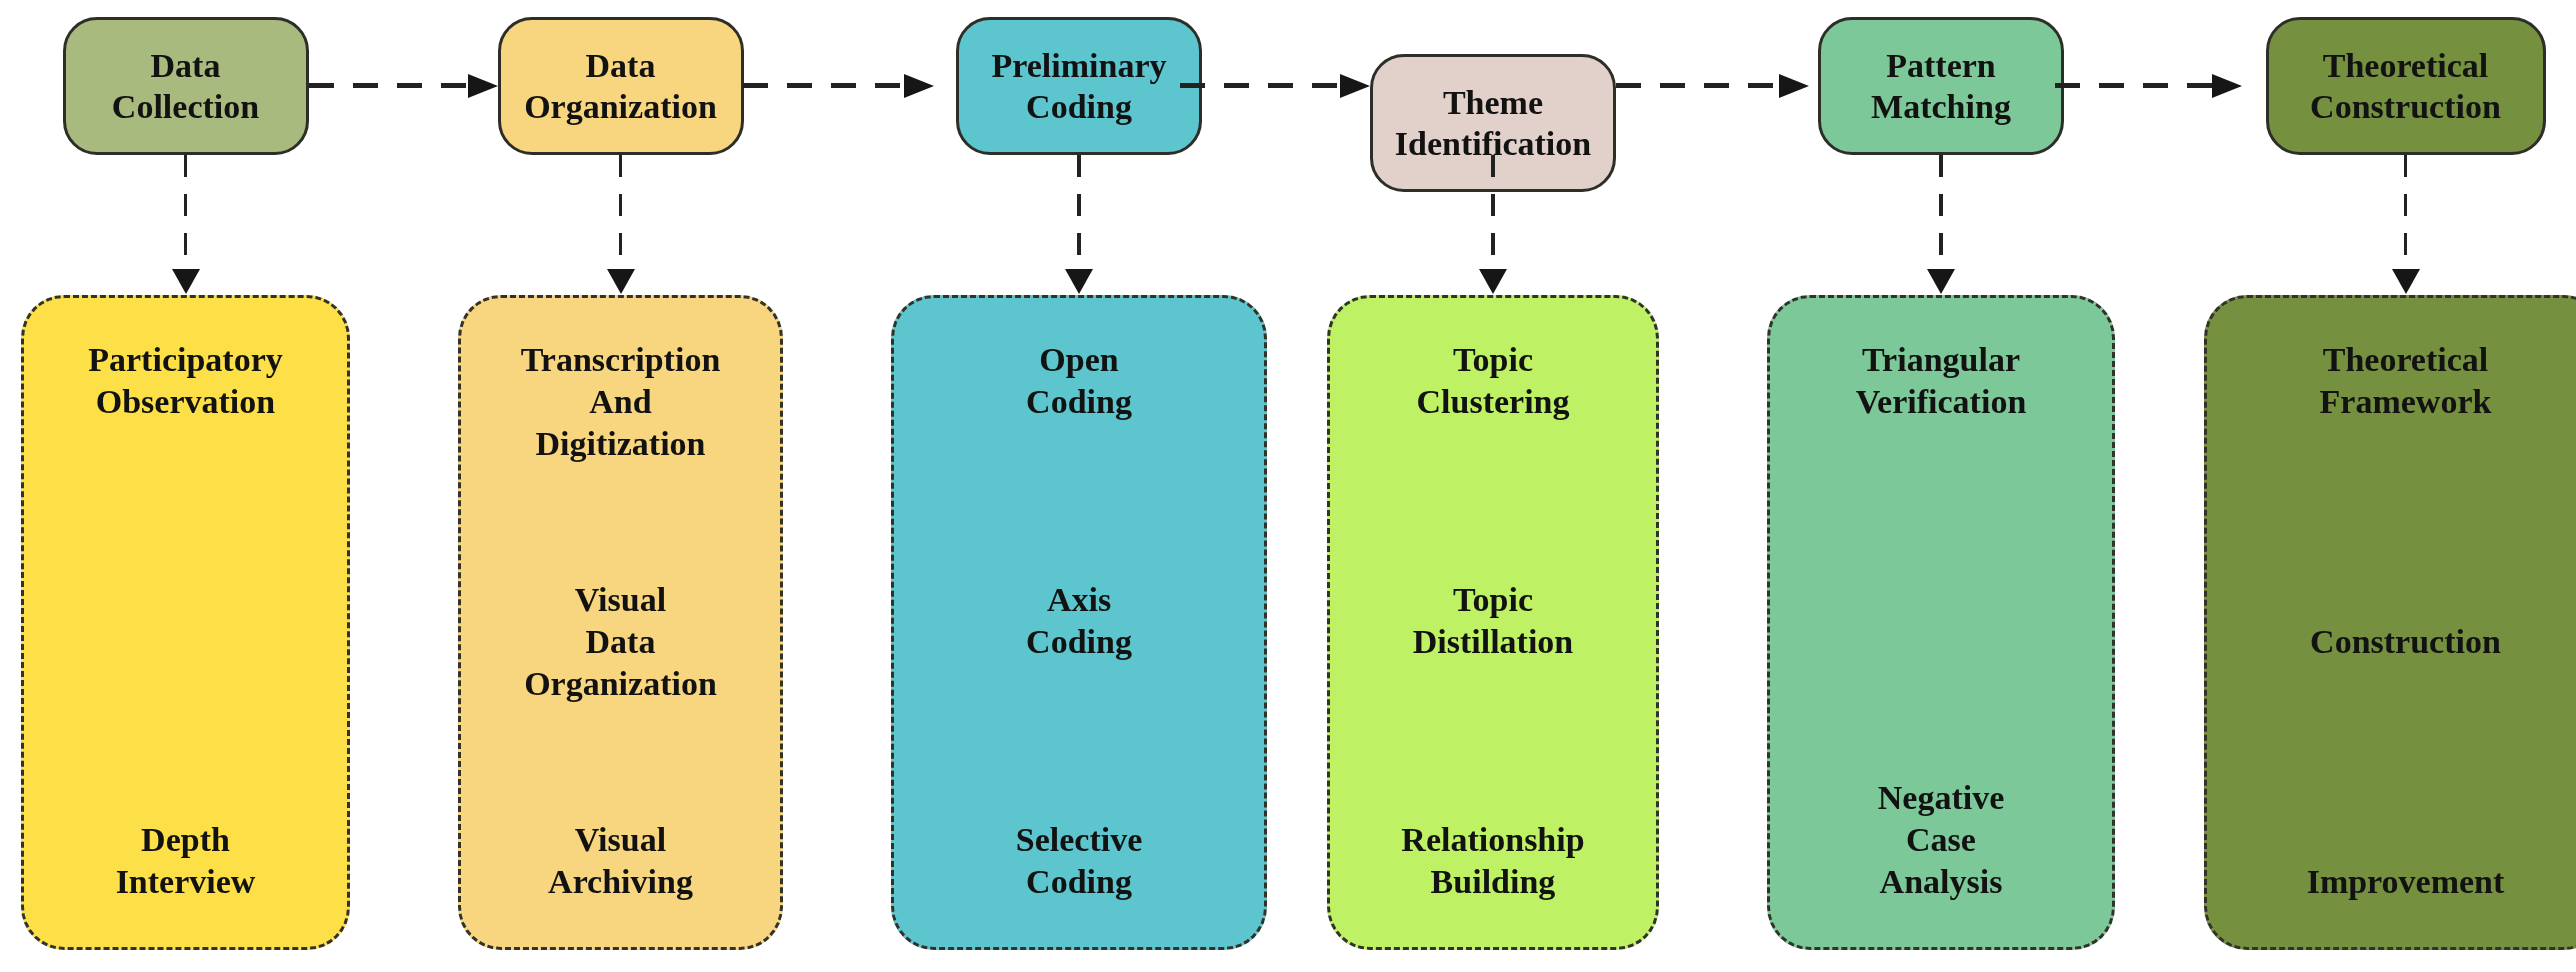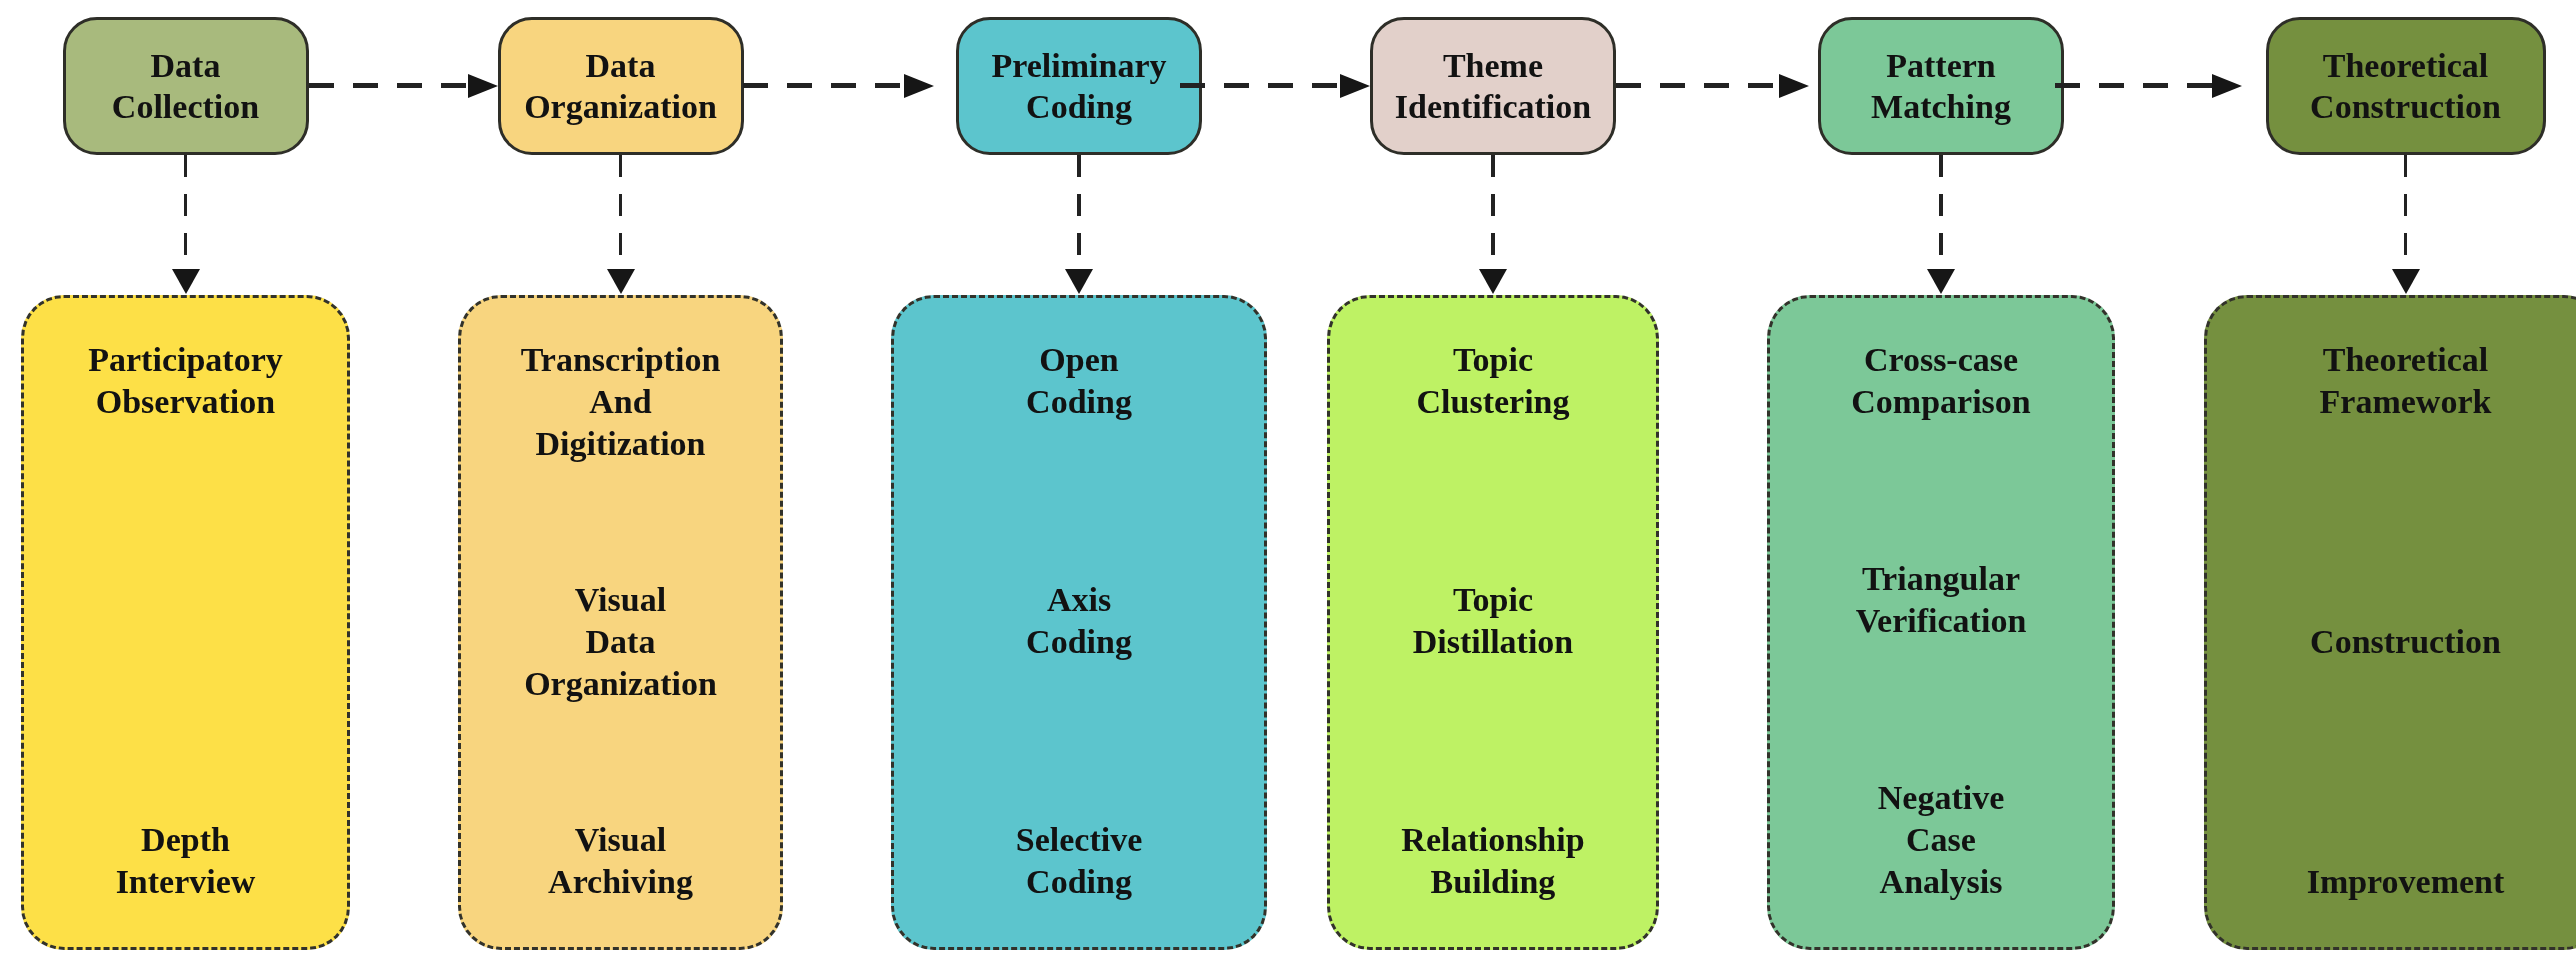--- a/index.html
+++ b/index.html
@@ -162,21 +162,21 @@
       <div class="item">Open
 Coding</div>
       <div class="item">Axis
 Coding</div>
       <div class="item">Selective
 Coding</div>
     </div>
   </div>
 
   <div class="col col4">
-    <div class="head-box" style="background: rgb(226, 208, 202);">Theme
+    <div class="head-box" style="background: rgb(226, 208, 202); margin-top: 37px;">Theme
 Identification</div>
     <div class="v-arrow">
       <div class="v-line"></div>
       <div class="arrow-down"></div>
     </div>
     <div class="detail-box" style="background: #bef264; justify-content: space-between;">
       <div class="item">Topic
 Clustering</div>
       <div class="item">Topic
 Distillation</div>
@@ -186,22 +186,20 @@
   </div>
 
   <div class="col col5">
     <div class="head-box" style="background: rgb(124, 200, 152);">Pattern
 Matching</div>
     <div class="v-arrow">
       <div class="v-line"></div>
       <div class="arrow-down"></div>
     </div>
     <div class="detail-box" style="background: rgb(124, 200, 152);">
-      <div class="item">Cross-case
-Comparison</div>
       <div class="item">Triangular
 Verification</div>
       <div class="item">Negative
 Case
 Analysis</div>
     </div>
   </div>
 
   <div class="col col6">
     <div class="head-box" style="background: rgb(117, 144, 63);">Theoretical

